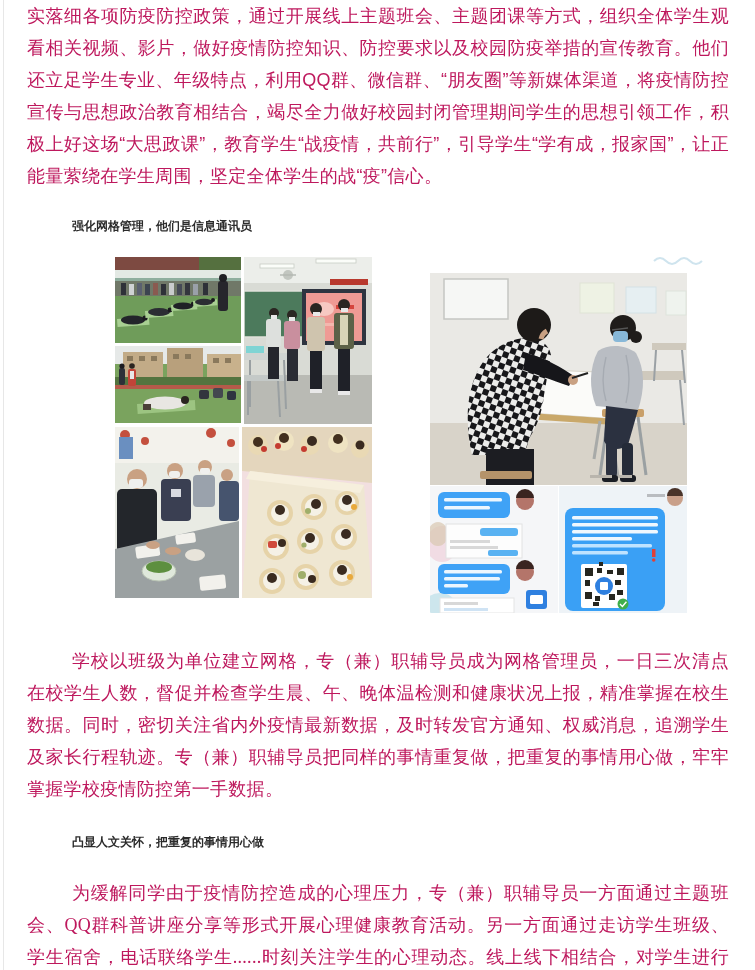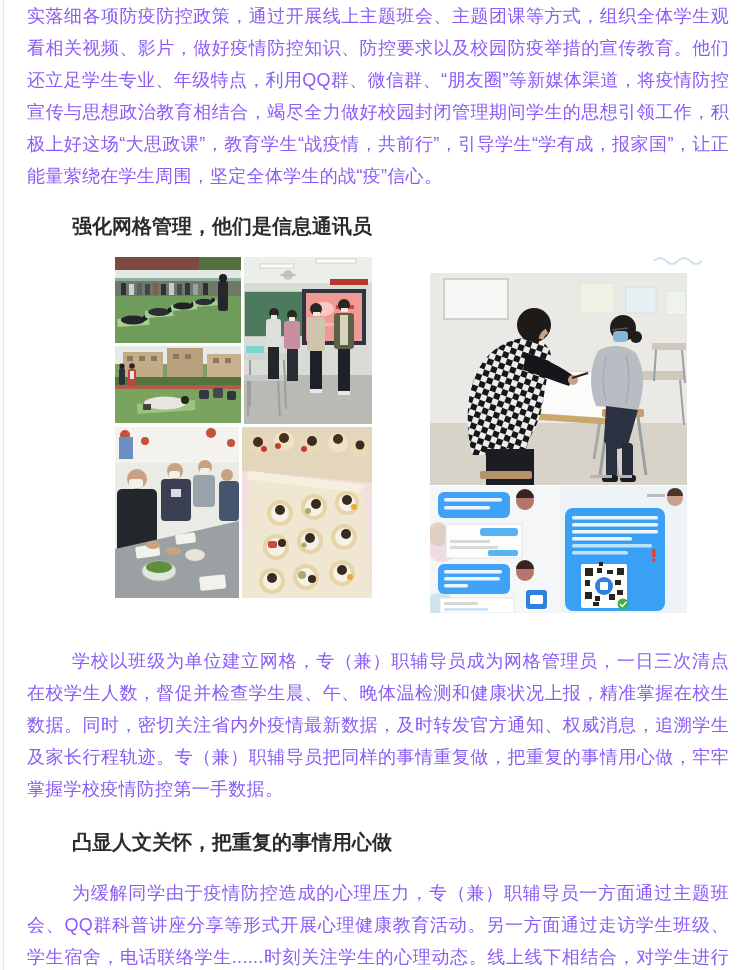--- a/index.html
+++ b/index.html
@@ -11,28 +11,28 @@
     font-family:"Liberation Sans","DejaVu Sans",sans-serif;
   }
   .left-border{
     position:absolute;left:3px;top:0;bottom:0;width:1px;
     background:#e7e7e7;
   }
   .para{
     position:absolute;left:27px;width:702px;
     margin:0;
     font-size:18px;line-height:32px;
-    color:#8b5cf6;
+    color:#be185d;
     text-align:justify;
     letter-spacing:0.3px;
   }
-  .indent{text-indent:45px;}
+  .indent{text-indent:45px;font-family:Liberation Serif, serif;}
   .heading{
     position:absolute;left:27px;width:702px;margin:0;
-    font-size:20px;line-height:32px;font-weight:bold;color:#2b2b2b;
+    font-size:12px;line-height:32px;font-weight:bold;color:#2b2b2b;
     text-indent:45px;
   }
   .p1{top:0px;}
   .h1pos{top:210px;}
   .figures{position:absolute;left:0;top:257px;width:755px;height:360px;}
   .p2{top:645px;}
   .h2pos{top:826px;}
   .p3{top:877px;}
 
   .collage{

